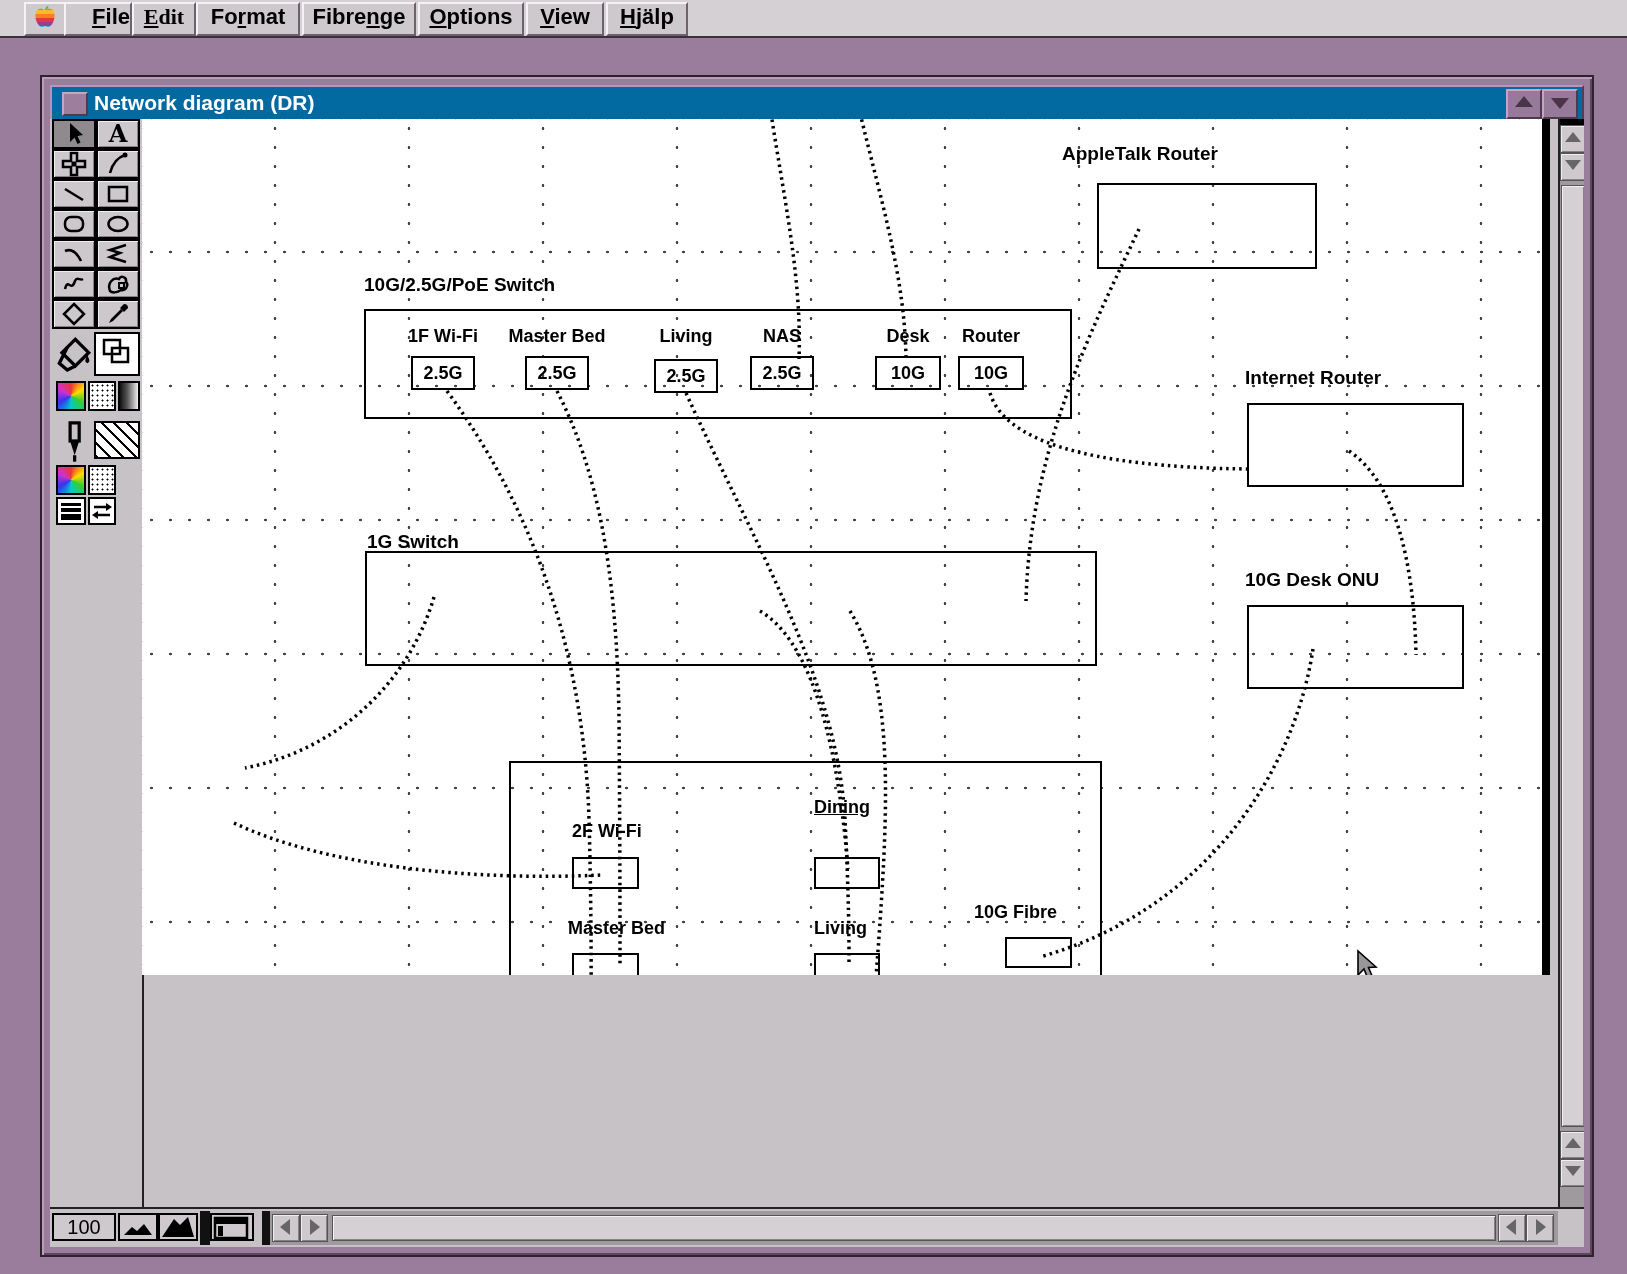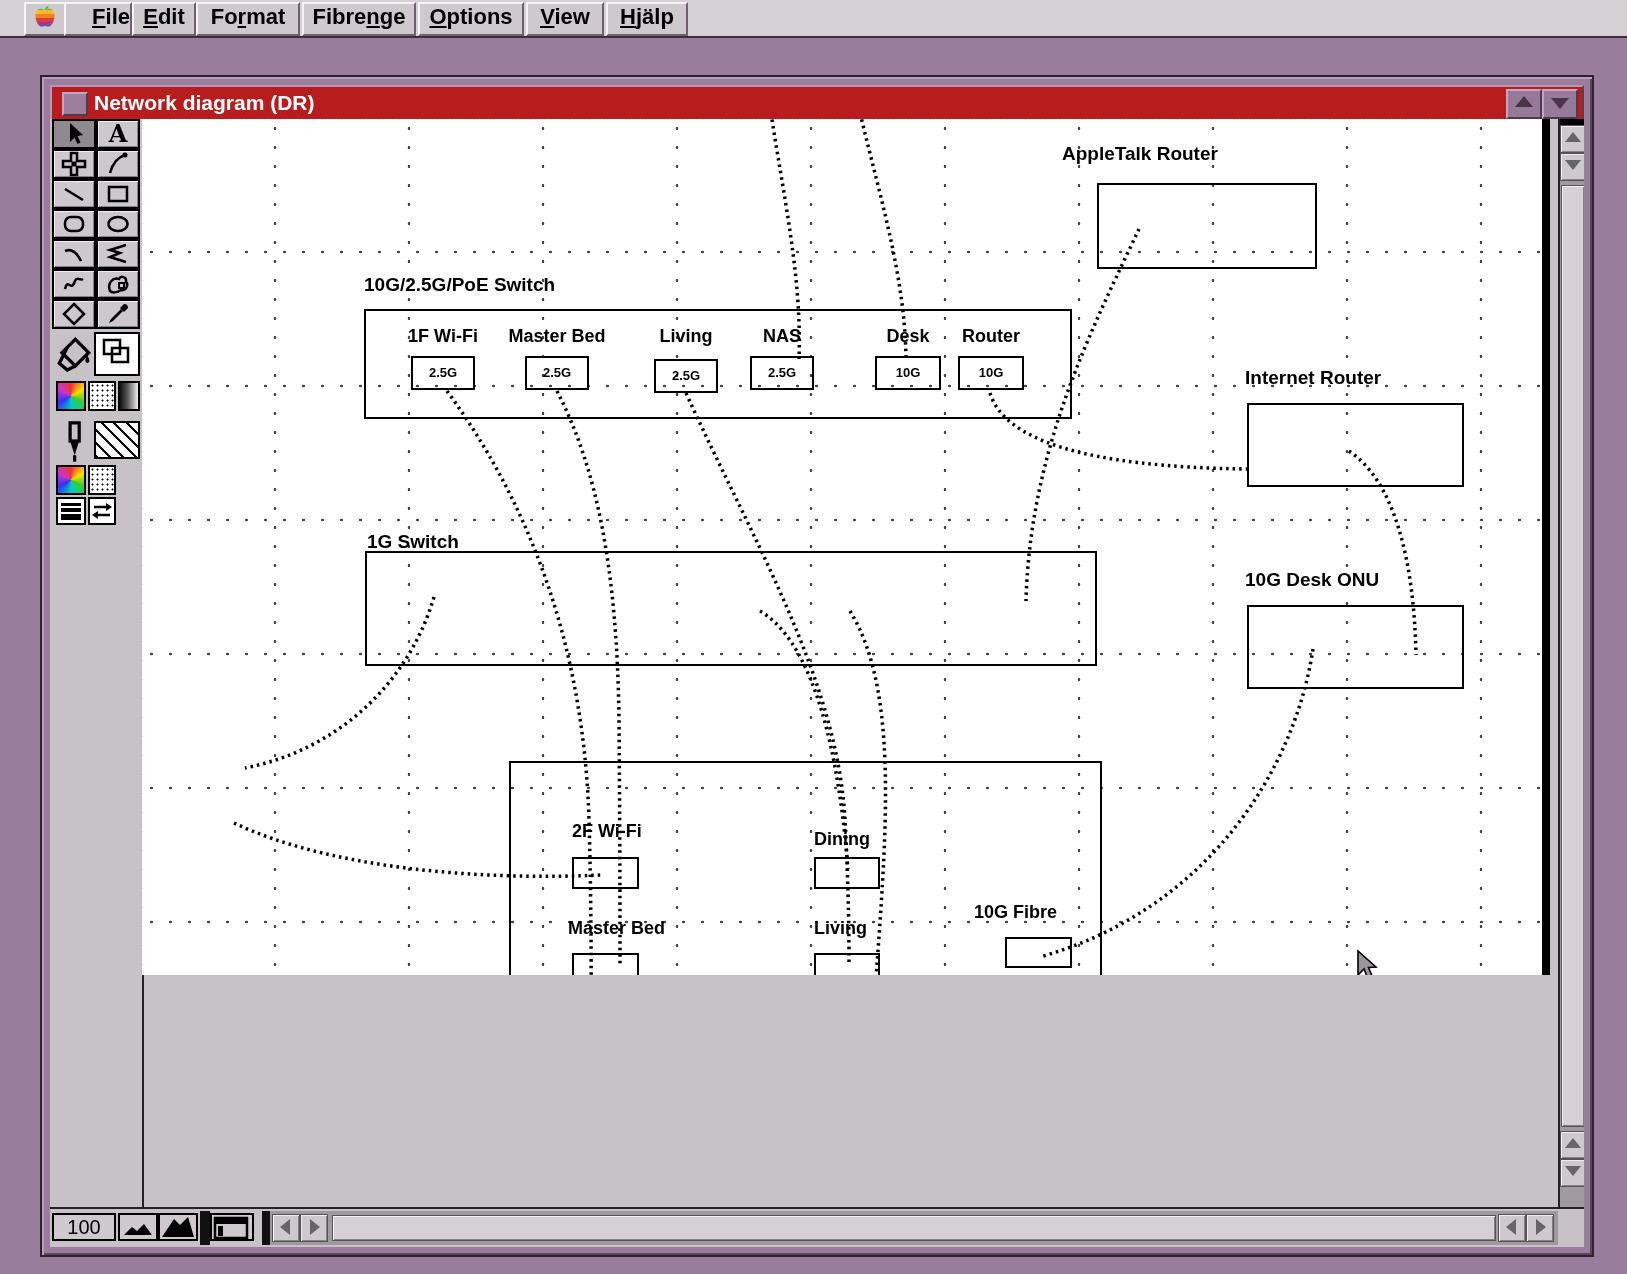--- a/index.html
+++ b/index.html
@@ -12,21 +12,21 @@
   .menubtn{position:absolute;top:2px;height:30px;background:#cdc9cd;
            border-top:2px solid #f4f2f4;border-left:2px solid #f4f2f4;
            border-right:2px solid #6f5f6f;border-bottom:2px solid #6f5f6f;
            color:#000;font-weight:bold;font-size:22px;line-height:26px;
            text-align:center;cursor:default;}
   .menubtn .key{text-decoration:underline;}
   
   .window{left:40px;top:75px;width:1550px;height:1178px;background:#9a7c9c;
           border:2px solid #2e222e;
           box-shadow:inset 2px 2px 0 #bb9cbb, inset -2px -2px 0 #5d455d;}
-  .titlebar{left:8px;top:8px;width:1530px;height:32px;background:#b91c1c;
+  .titlebar{left:8px;top:8px;width:1530px;height:32px;background:#0369a1;
             border-top:2px solid #b795b7;border-left:2px solid #b795b7;
             border-bottom:2px solid #553e55;border-right:2px solid #553e55;}
   .titletext{left:42px;top:4px;color:#fff;font-weight:bold;font-size:21px;white-space:nowrap;}
   .closebox{left:10px;top:5px;width:22px;height:20px;background:#9d7f9d;
             border-top:2px solid #c5a5c5;border-left:2px solid #c5a5c5;
             border-bottom:2px solid #4e394e;border-right:2px solid #4e394e;}
   .tbtn{top:2px;width:32px;height:26px;background:#97799a;
         border-top:2px solid #c5a5c5;border-left:2px solid #c5a5c5;
         border-bottom:2px solid #4e394e;border-right:2px solid #4e394e;}
   .tri-up{width:0;height:0;border-left:9px solid transparent;border-right:9px solid transparent;
@@ -55,21 +55,21 @@
           background-size:19px 134px,134px 19px;
           background-position:0px 66px,66px 0px;overflow:hidden;}
   .ruler{left:0;top:1068px;width:1400px;height:8px;background:#fff;
          background-image:repeating-linear-gradient(90deg,#000 0 2px,transparent 2px 19px);
          background-size:100% 5px;background-position:0 0;background-repeat:no-repeat;
          border-bottom:3px solid #000;box-sizing:border-box;}
   
   .dbox{position:absolute;border:2px solid #000;background:transparent;box-sizing:border-box;}
   .dlabel{position:absolute;font-weight:bold;font-size:19px;color:#000;white-space:nowrap;}
   .plabel{position:absolute;font-weight:bold;font-size:18px;color:#000;white-space:nowrap;transform:translateX(-50%);}
-  .pbox{position:absolute;border:2px solid #000;font-weight:bold;font-size:13px;
+  .pbox{position:absolute;border:2px solid #000;font-weight:bold;font-size:18px;
         text-align:center;line-height:30px;transform:translateX(-50%);box-sizing:border-box;}
   .rlabel{position:absolute;font-weight:bold;font-size:18px;color:#000;white-space:nowrap;}
   
   .sbtn{position:absolute;background:#cdc9cd;border:1px solid #555;box-sizing:border-box;
         box-shadow:inset 1px 1px 0 #f0eef0, inset -1px -1px 0 #8a808a;}
   .arr{width:0;height:0;margin:6px auto 0;}
   .arr.up{border-left:8px solid transparent;border-right:8px solid transparent;border-bottom:10px solid #666;}
   .arr.dn{border-left:8px solid transparent;border-right:8px solid transparent;border-top:10px solid #666;}
   .arr.lf{border-top:8px solid transparent;border-bottom:8px solid transparent;border-right:10px solid #666;margin:4px 0 0 7px;}
   .arr.rt{border-top:8px solid transparent;border-bottom:8px solid transparent;border-left:10px solid #666;margin:4px 0 0 9px;}
@@ -97,21 +97,21 @@
         <rect x="0" y="0" width="26" height="6" fill="#61bb46"></rect>
         <rect x="0" y="6" width="26" height="4" fill="#fdb827"></rect>
         <rect x="0" y="10" width="26" height="4" fill="#f5821f"></rect>
         <rect x="0" y="14" width="26" height="4" fill="#e03a3e"></rect>
         <rect x="0" y="18" width="26" height="4" fill="#963d97"></rect>
         <rect x="0" y="22" width="26" height="4" fill="#009ddc"></rect>
       </g>
     </svg>
   </div>
   <div class="menubtn" style="left:64px;width:64px;text-align:right;"><span></span><span class="key">F</span><span>ile</span></div>
-  <div class="menubtn" style="left:132px;width:60px;"><span></span><span class="key">E</span><span>dit</span></div>
+  <div class="menubtn" style="left:132px;width:60px;font-family:Liberation Serif, serif;"><span></span><span class="key">E</span><span>dit</span></div>
   <div class="menubtn" style="left:196px;width:100px;"><span>Fo</span><span class="key">r</span><span>mat</span></div>
   <div class="menubtn" style="left:302px;width:110px;"><span>Fibre</span><span class="key">n</span><span>ge</span></div>
   <div class="menubtn" style="left:418px;width:102px;"><span></span><span class="key">O</span><span>ptions</span></div>
   <div class="menubtn" style="left:526px;width:74px;"><span></span><span class="key">V</span><span>iew</span></div>
   <div class="menubtn" style="left:606px;width:78px;"><span></span><span class="key">H</span><span>jälp</span></div>
 </div>
 
 <div class="abs window">
   <div class="abs titlebar">
     <div class="abs closebox"></div>
@@ -287,21 +287,21 @@
         <div class="dlabel" style="left:225px;top:384px;margin-top:28px;">1G Switch</div>
         <div class="dbox" style="left:223px;top:432px;width:732px;height:115px;"></div>
 
         <div class="dlabel" style="left:1103px;top:450px;">10G Desk ONU</div>
         <div class="dbox" style="left:1105px;top:486px;width:217px;height:84px;"></div>
 
 
         <div class="dbox" style="left:367px;top:642px;width:593px;height:353px;"></div>
         <div class="rlabel" style="left:430px;top:702px;">2F Wi-Fi</div>
         <div class="dbox" style="left:430px;top:738px;width:67px;height:32px;"></div>
-        <div class="rlabel" style="left:672px;top:710px;">Dining</div>
+        <div class="rlabel" style="left:672px;top:678px;text-decoration:underline;">Dining</div>
         <div class="dbox" style="left:672px;top:738px;width:66px;height:32px;"></div>
         <div class="rlabel" style="left:426px;top:799px;">Master Bed</div>
         <div class="dbox" style="left:430px;top:834px;width:67px;height:32px;"></div>
         <div class="rlabel" style="left:672px;top:799px;">Living</div>
         <div class="dbox" style="left:672px;top:834px;width:66px;height:32px;"></div>
         <div class="rlabel" style="left:430px;top:896px;">1F Wi-Fi</div>
         <div class="dbox" style="left:430px;top:931px;width:67px;height:32px;"></div>
         <div class="rlabel" style="left:672px;top:896px;">TV</div>
         <div class="dbox" style="left:672px;top:931px;width:66px;height:32px;"></div>
         <div class="rlabel" style="left:832px;top:783px;">10G Fibre</div>

